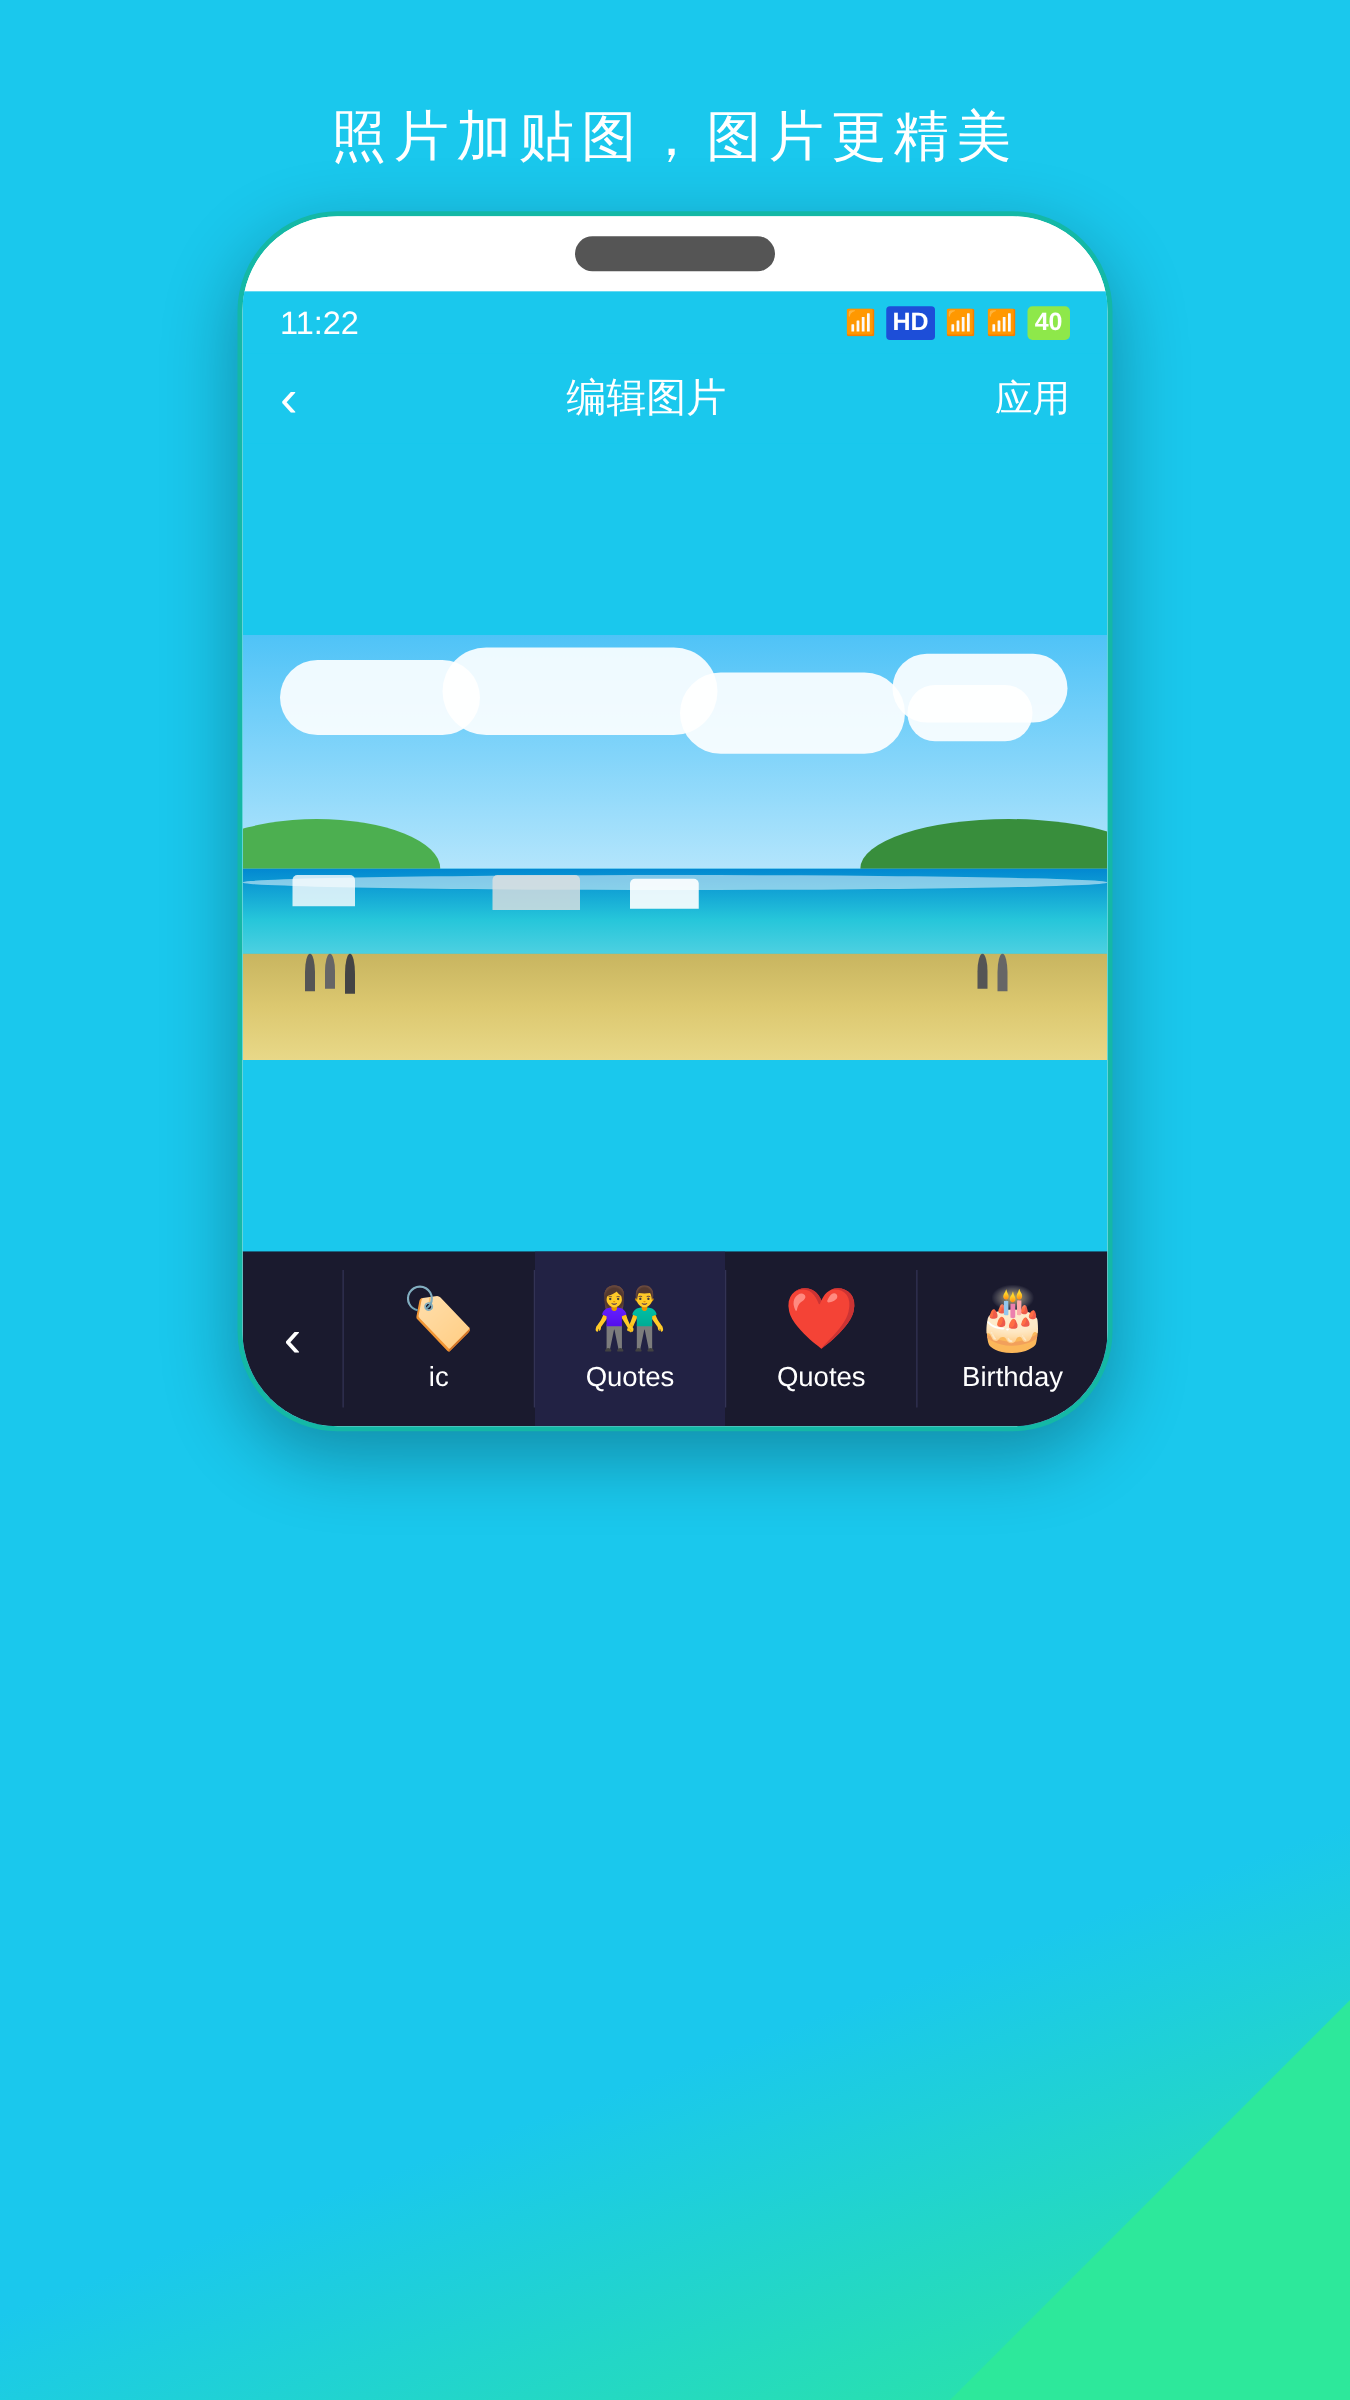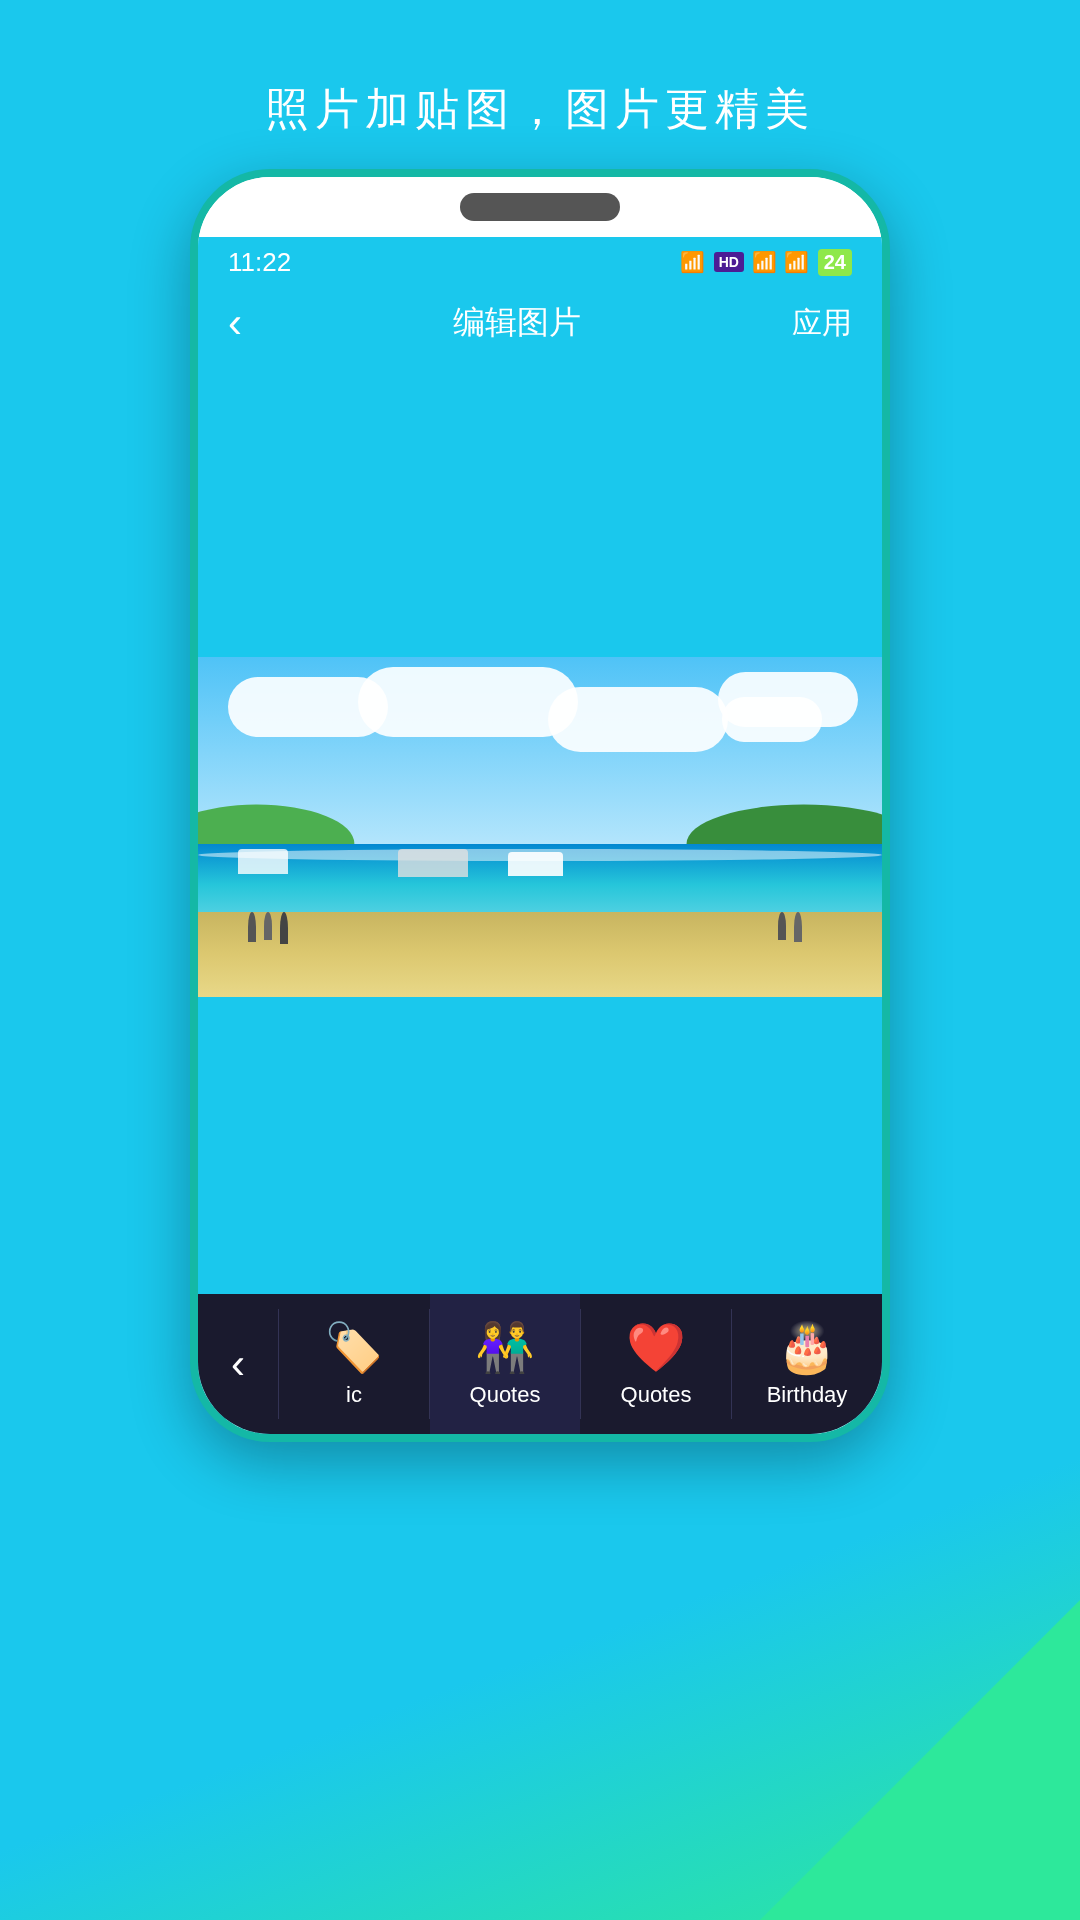--- a/index.html
+++ b/index.html
@@ -47,30 +47,30 @@
       font-size: 44px;
       color: white;
       margin-top: 20px;
       letter-spacing: 6px;
     }
 
     
     .phone-frame {
       z-index: 1;
       width: 700px;
-      height: 1273px;
+      height: 976px;
       background: white;
       border-radius: 80px;
       box-shadow: 0 20px 60px rgba(0,0,0,0.3);
       display: flex;
       flex-direction: column;
       align-items: center;
       position: relative;
       overflow: hidden;
-      border: 8px solid #14b8a6;
+      border: 4px solid #14b8a6;
     }
 
     
     .phone-top-bar {
       width: 100%;
       height: 60px;
       background: white;
       border-radius: 72px 72px 0 0;
       display: flex;
       justify-content: center;
@@ -351,24 +351,24 @@
   <div class="phone-top-bar">
     <div class="phone-speaker"></div>
   </div>
 
   <div class="phone-screen">
 
     <div class="status-bar">
       <span class="status-time">11:22</span>
       <div class="status-icons">
         <span>📶</span>
-        <span style="font-size:14px;background:#4c1d95;color:white;padding:2px 5px;border-radius:3px;font-weight:bold;">HD</span>
+        <span style="font-size:20px;background:#1d4ed8;color:white;padding:2px 5px;border-radius:3px;font-weight:bold;">HD</span>
         <span>📶</span>
         <span>📶</span>
-        <span class="battery-icon">24</span>
+        <span class="battery-icon">40</span>
       </div>
     </div>
 
     <div class="nav-bar">
       <span class="nav-back">‹</span>
       <span class="nav-title">编辑图片</span>
       <span class="nav-apply">应用</span>
     </div>
 
     <div class="image-area">

